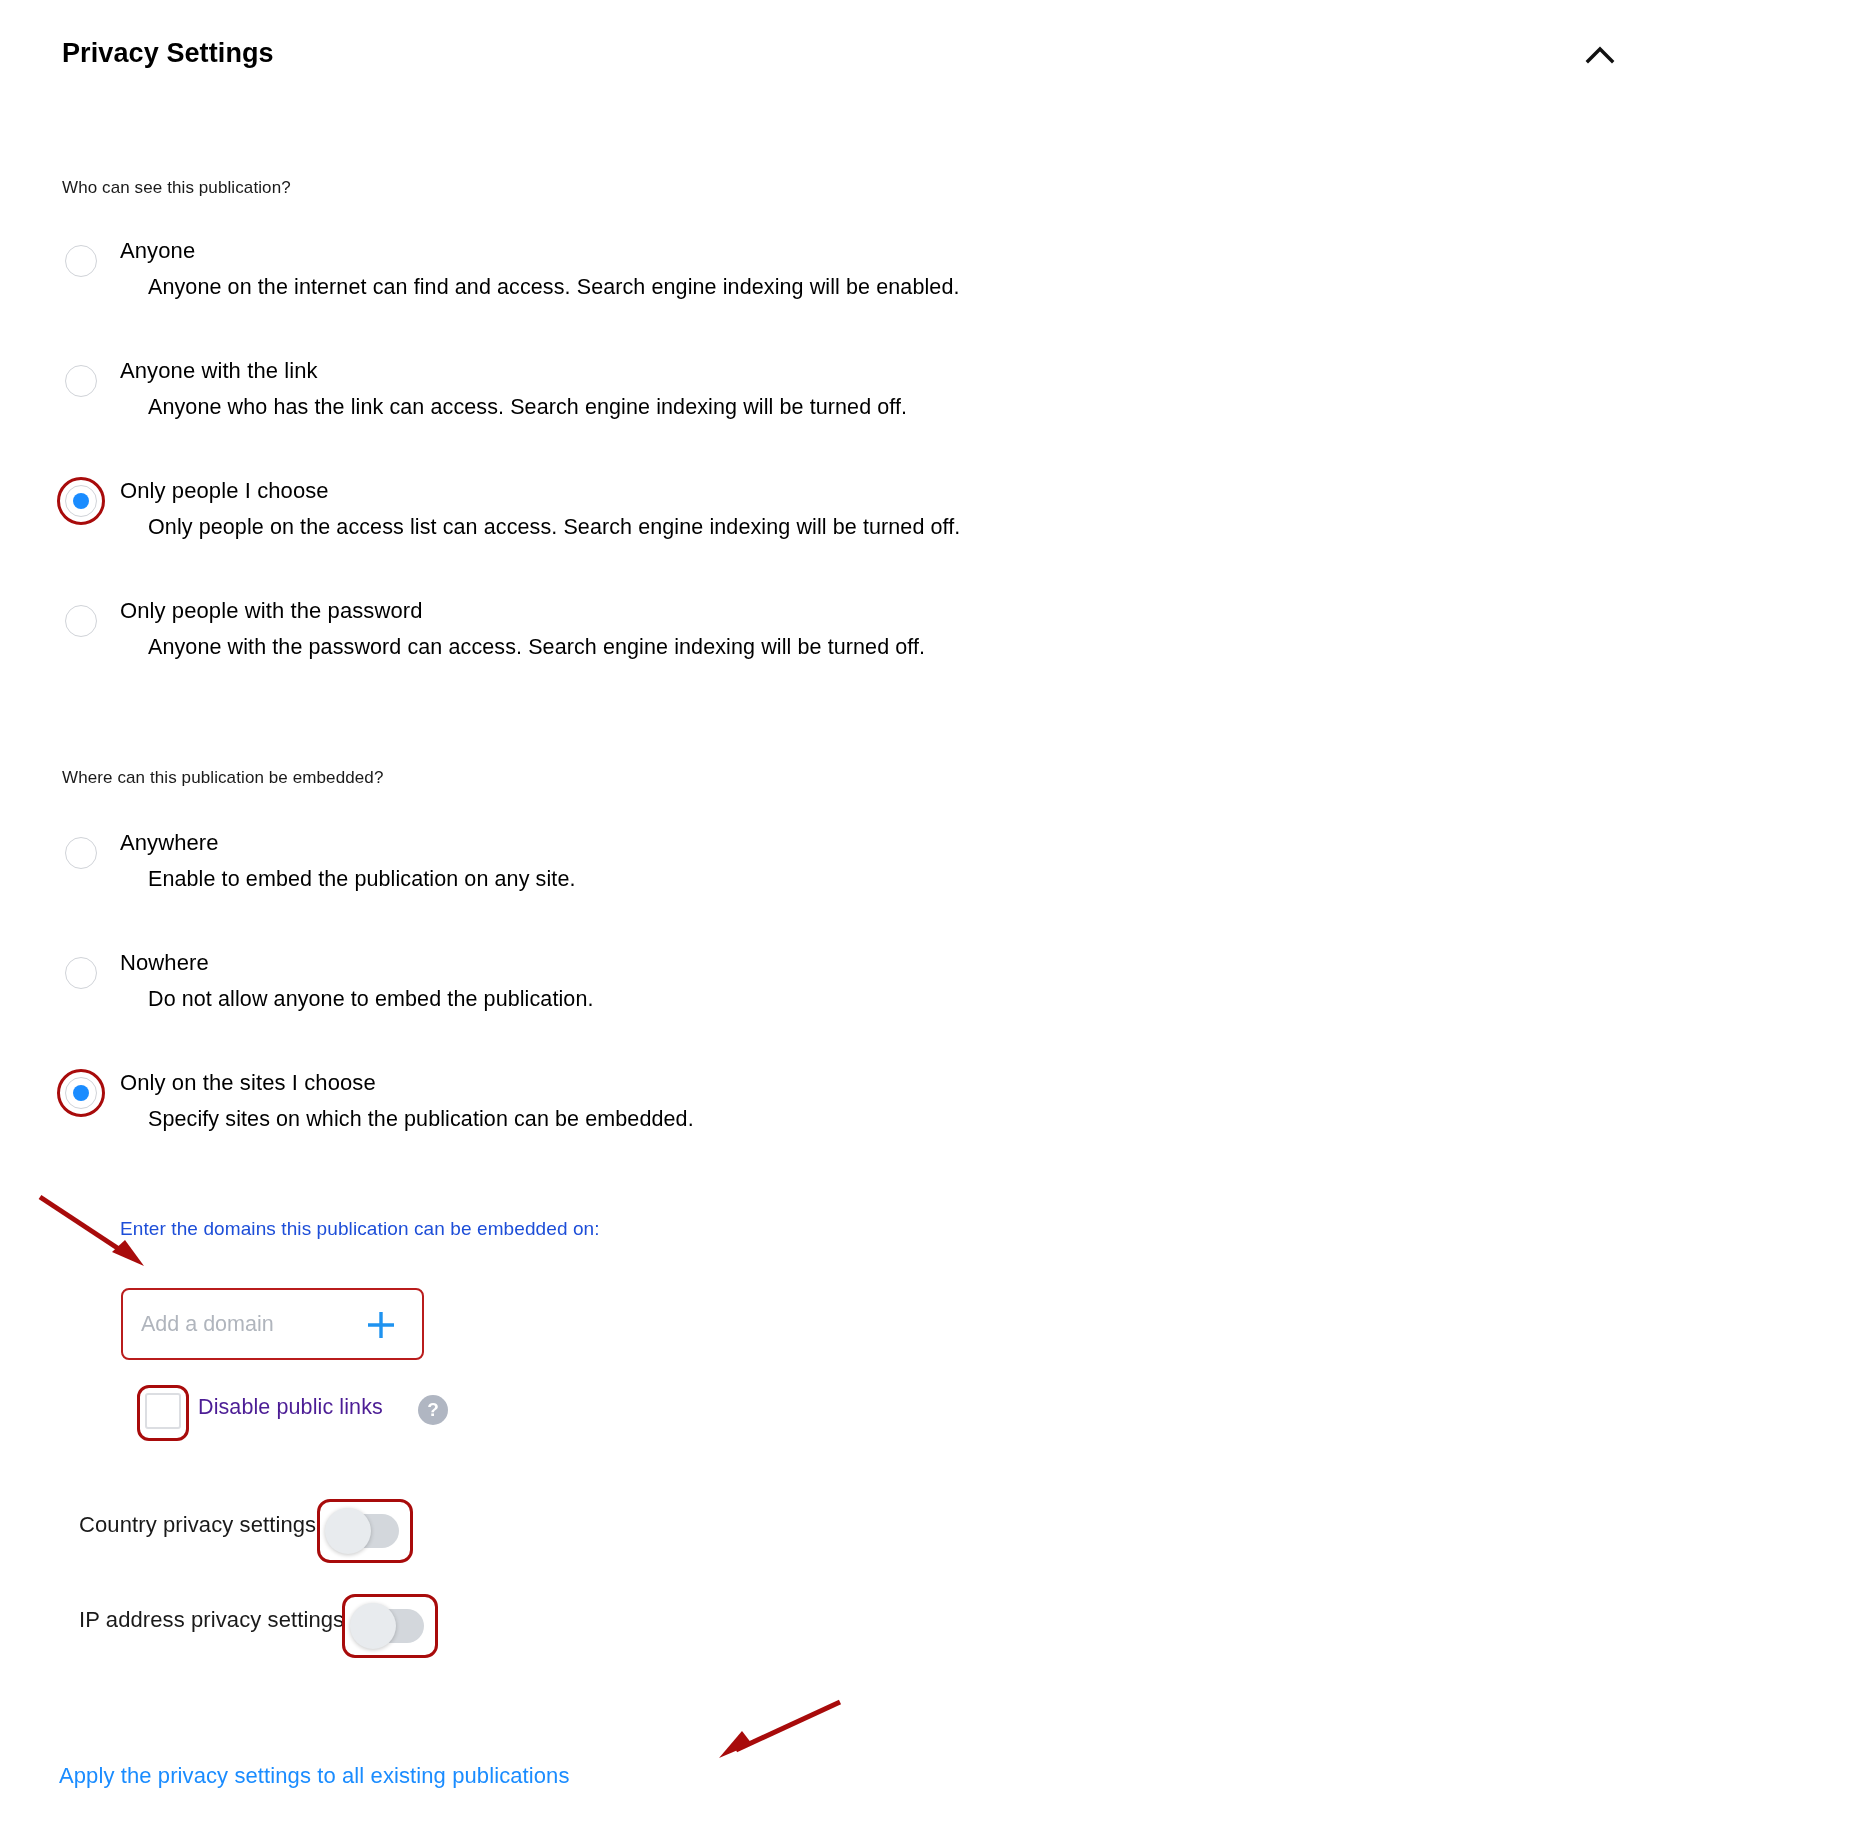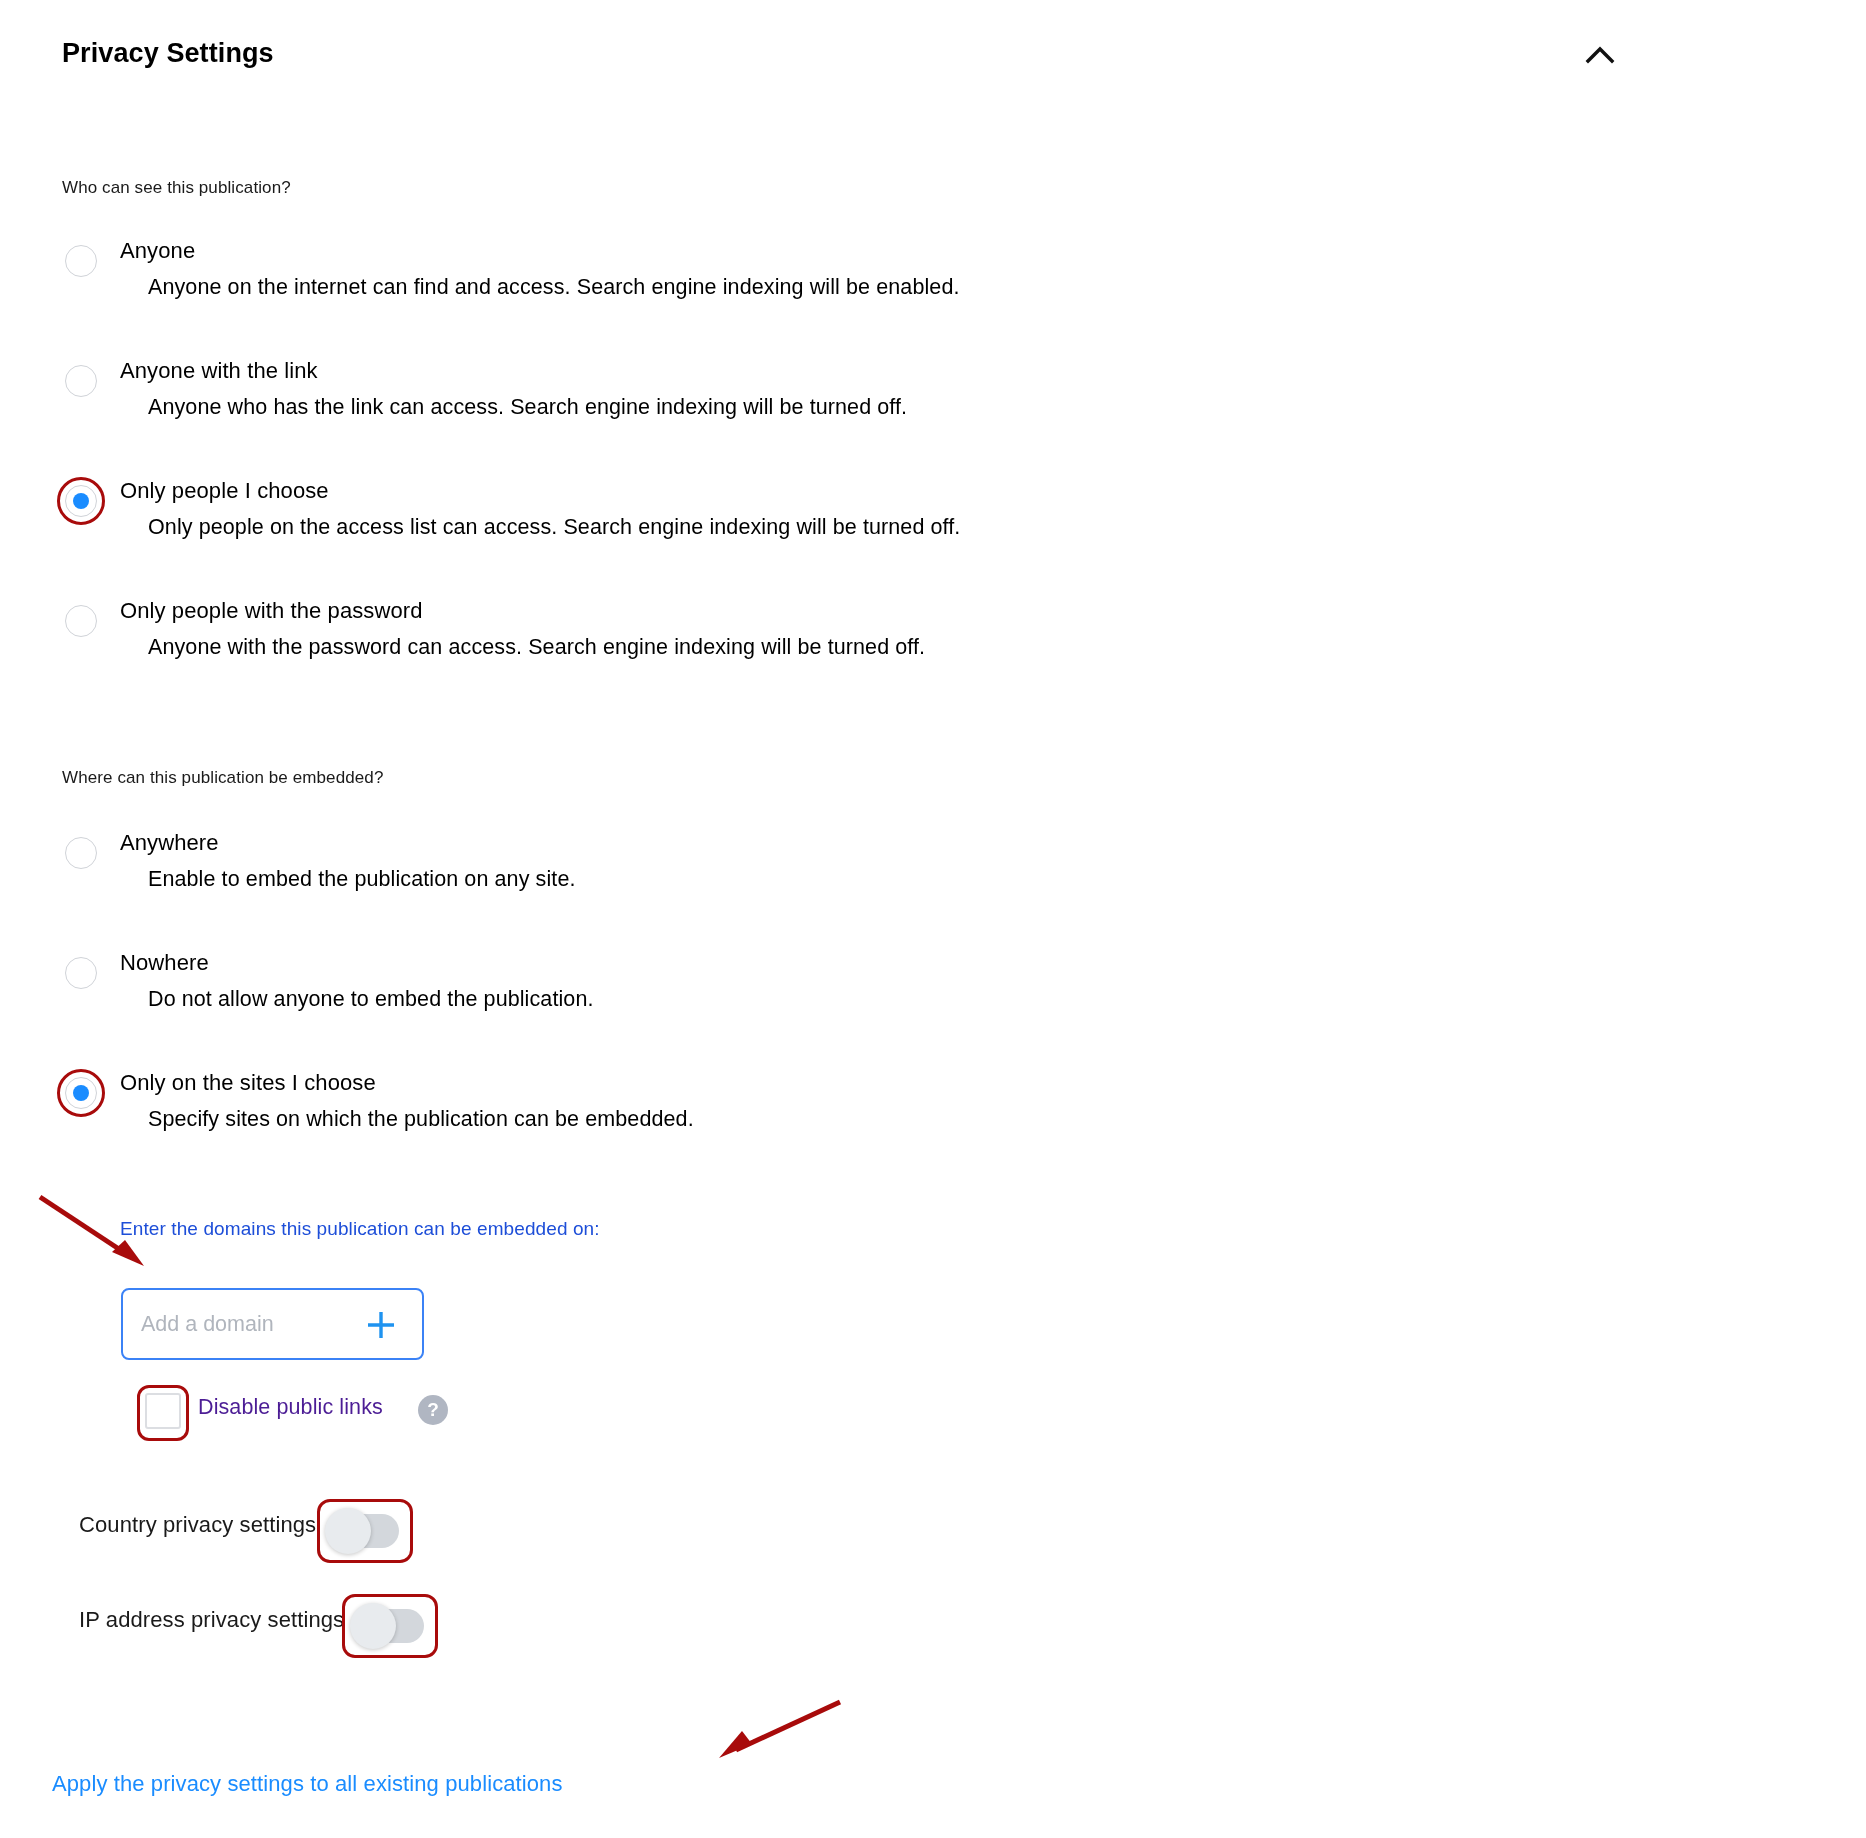--- a/index.html
+++ b/index.html
@@ -122,21 +122,21 @@
     font-size: 19px;
     color: #1d4ed8;
     letter-spacing: 0.1px;
   }
   .domain-input-wrap {
     position: absolute;
     left: 121px;
     top: 1288px;
     width: 303px;
     height: 72px;
-    border: 2px solid #3b82f6;
+    border: 2px solid #b91c1c;
     border-radius: 8px;
     background: #fff;
     box-sizing: border-box;
   }
   .domain-input {
     position: absolute;
     left: 18px;
     top: 0;
     width: 190px;
     height: 68px;
@@ -259,29 +259,28 @@
     height: 64px;
     border: 3px solid #a80b0b;
     border-radius: 13px;
     box-sizing: border-box;
     pointer-events: none;
   }
 
   
   .apply-link {
     position: absolute;
-    left: 52px;
+    left: 59px;
     top: 1763px;
     font-size: 22px;
     color: #1a8cff;
     letter-spacing: 0.1px;
     cursor: pointer;
     text-decoration: none;
     white-space: nowrap;
-    margin-top: 8px;
   }
 
   
   .annot-arrows {
     position: absolute;
     left: 0; top: 0;
     width: 1866px; height: 1838px;
     pointer-events: none;
   }
 </style>

